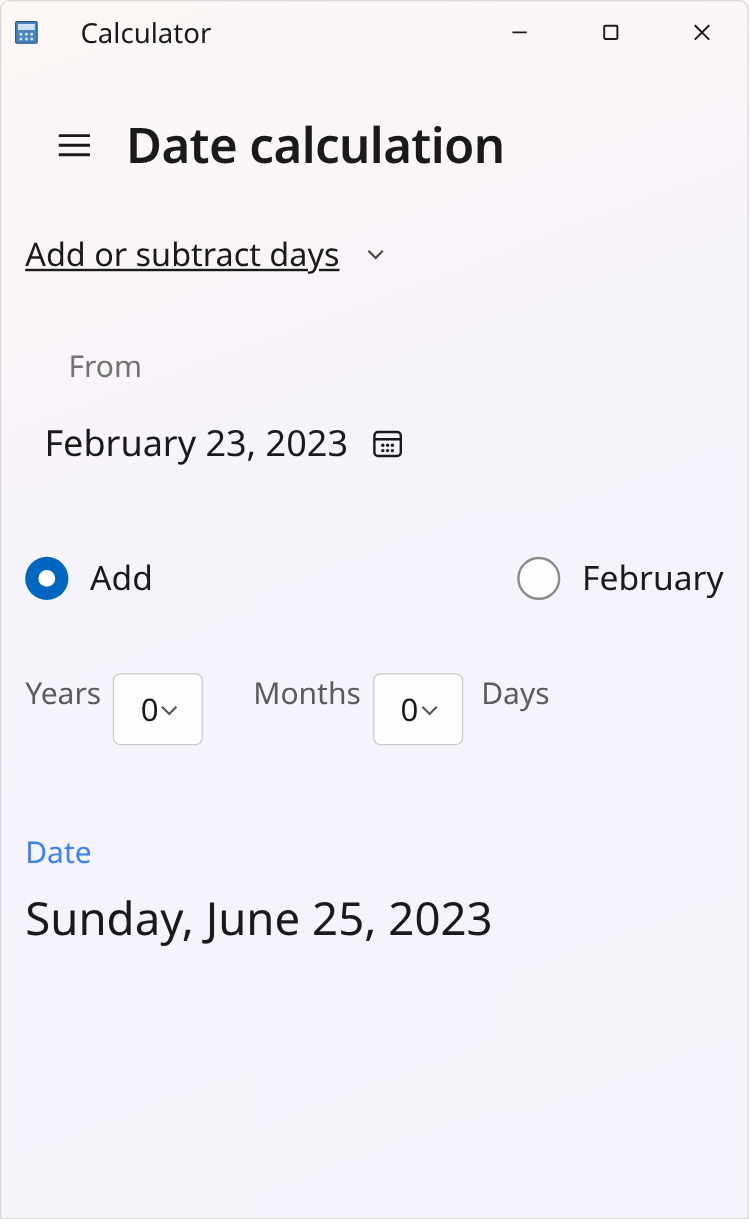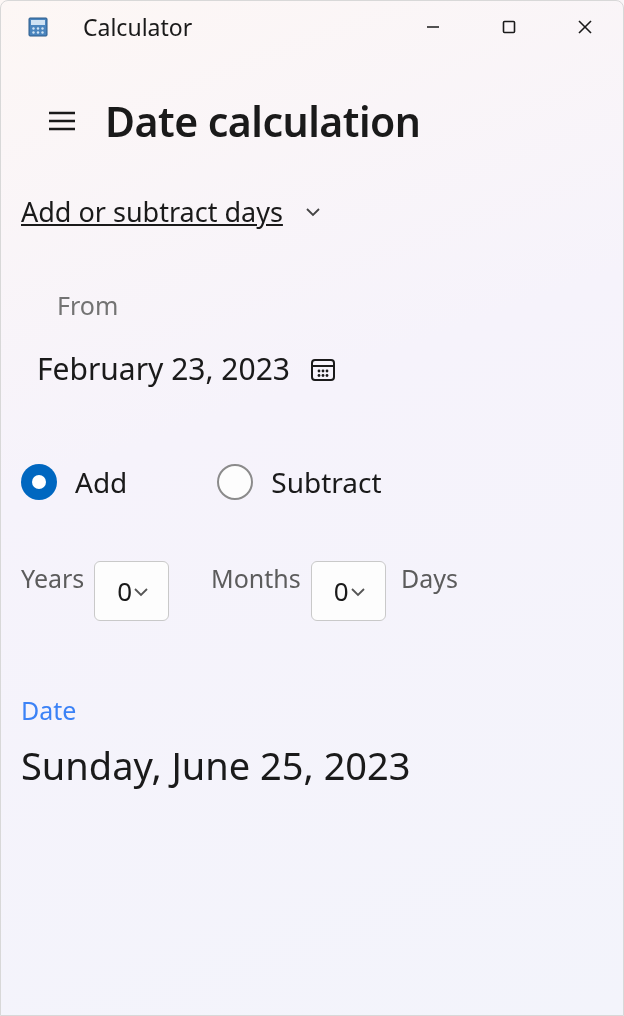--- a/index.html
+++ b/index.html
@@ -11,21 +11,21 @@
     overflow: hidden;
     border: 1px solid #d8d8d8;
     border-radius: 8px 8px 0 0;
   }
 
   
   .titlebar {
     display: flex;
     align-items: center;
     height: 52px;
-    padding-left: 26px;
+    padding-left: 10px;
   }
   .app-icon { width: 22px; height: 22px; margin-right: 34px; display:flex; align-items:center; justify-content:center; }
   .app-title { font-size: 23px; font-weight: 400; color: #1a1a1a; flex: 0 0 auto; }
   .titlebar-spacer { flex: 1; }
   .win-btn { width: 76px; height: 52px; display: flex; align-items: center; justify-content: center; }
   .win-btn svg { display:block; }
 
   
   .header-row {
     display: flex;
@@ -47,21 +47,21 @@
   .mode-label { font-size: 27px; font-weight: 400; text-decoration: underline; }
   .chevron { width: 20px; height: 20px; display:flex; align-items:center; justify-content:center; color:#444; }
 
   
   .section-label { font-size: 25px; color: #737373; padding: 58px 20px 0 20px; margin-left: 36px; }
   .from-row { display:flex; align-items:center; gap: 18px; padding: 26px 20px 0 36px; text-align: center; }
   .from-date { font-size: 30px; font-weight: 400; }
   .cal-icon { width: 30px; height: 30px; display:flex; align-items:center; justify-content:center; }
 
   
-  .radio-row { display:flex; align-items:center; gap: 90px; padding: 74px 20px 0 20px; }
+  .radio-row { display:flex; align-items:center; gap: 90px; padding: 74px 20px 0 20px; justify-content: space-between; }
   .radio-item { display:flex; align-items:center; gap: 18px; }
   .radio-outer {
     width: 36px; height: 36px; border-radius: 50%;
     border: 2px solid #8b8b8b;
     display:flex; align-items:center; justify-content:center;
     background: #fdfdfd;
   }
   .radio-outer.selected { border: none; background: #0067c0; }
   .radio-inner { width: 14px; height: 14px; border-radius: 50%; background: #fff; }
   .radio-label { font-size: 28px; }
@@ -159,21 +159,21 @@
 
 <div class="radio-row">
   <div class="radio-item">
     <span class="radio-outer selected">
         <span class="radio-inner"></span>
       </span>
     <span class="radio-label">Add</span>
   </div>
   <div class="radio-item">
     <span class="radio-outer"></span>
-    <span class="radio-label">Subtract</span>
+    <span class="radio-label">February</span>
   </div>
 </div>
 
 <div class="spin-row">
   <div class="spin-col">
     <div class="spin-label">Years</div>
     <div class="spin-box">
       <span>0</span>
       <span><svg width="18" height="18" viewBox="0 0 18 18">
             <polyline points="3,6 9,12 15,6" fill="none" stroke="#555" stroke-width="1.8"></polyline>

